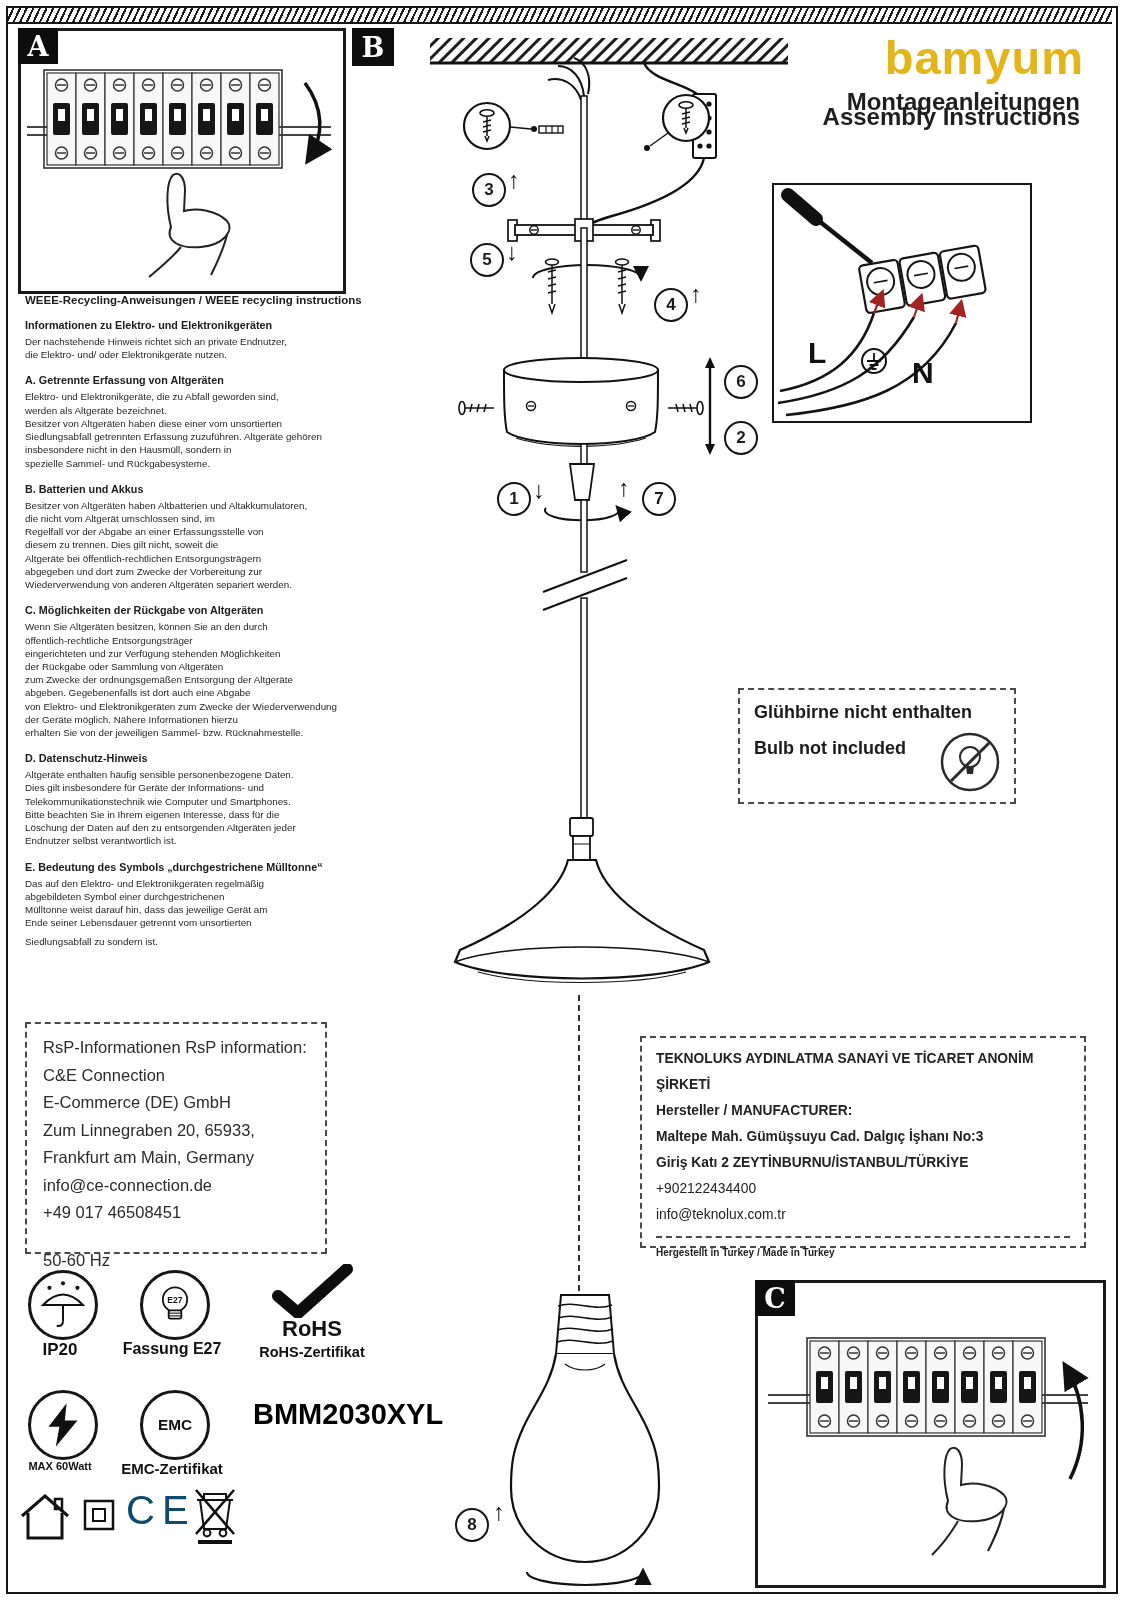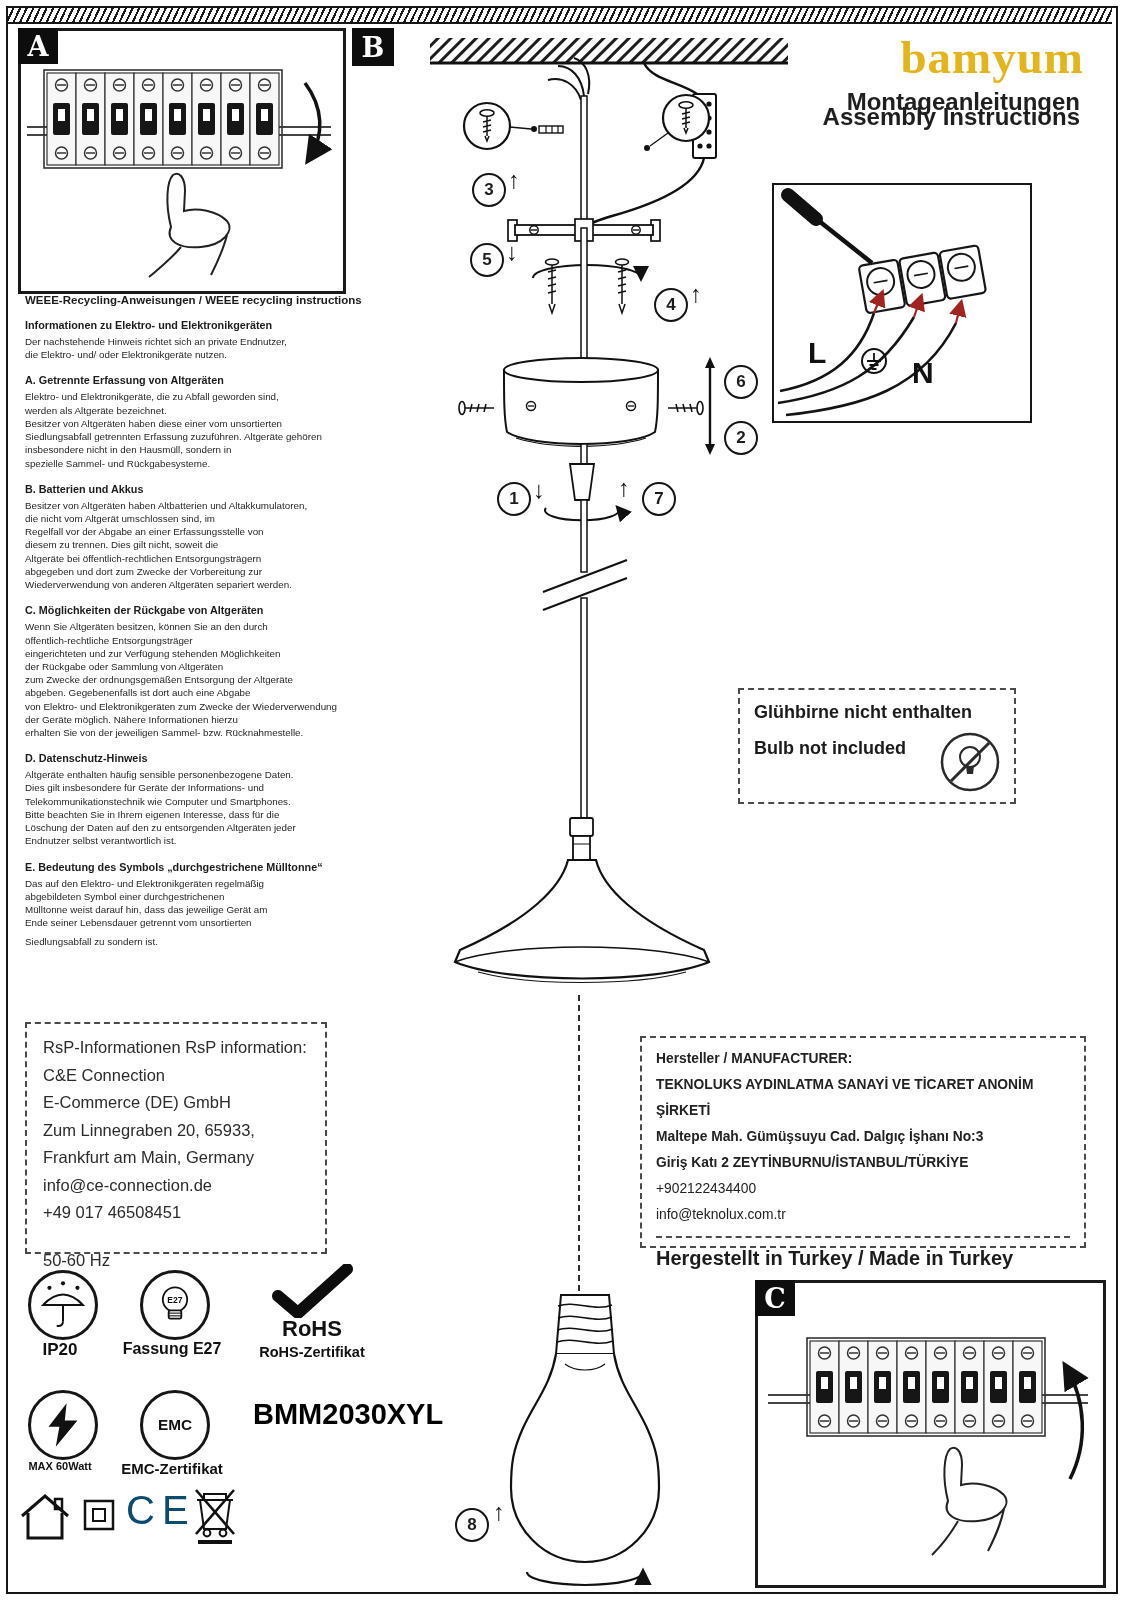--- a/index.html
+++ b/index.html
@@ -20,21 +20,21 @@
   .brand{font-size:47px;font-weight:800;color:#e3b51b;letter-spacing:1px;}
   .subtitle{font-size:24px;font-weight:600;color:#1f1f1f;text-align:right;}
   .weee{left:25px;top:294px;width:392px;}
   .weee .t{font-size:11.5px;font-weight:bold;margin:0 0 8px 0;}
   .weee h4{font-size:10.8px;font-weight:bold;margin:13px 0 4px 0;}
   .weee p{font-size:9.8px;line-height:1.35;margin:0;white-space:pre-line;color:#262626;}
   .bulbnote-l1{font-size:18px;font-weight:600;color:#1b1b1b;}
   .rsp-line{font-size:16.5px;line-height:27.5px;color:#2b2b2b;font-weight:500;}
   .mfr-line{font-size:13.8px;line-height:26px;font-weight:bold;color:#222;}
   .mfr-line.light{font-weight:normal;}
-  .mfr-footer{font-size:20px;font-weight:bold;border-top:2px dashed #4a4a4a;padding-top:9px;}
+  .mfr-footer{font-size:10px;font-weight:bold;border-top:2px dashed #4a4a4a;padding-top:9px;}
   .cert-circle{border:3px solid #161616;border-radius:50%;background:#fff;width:64px;height:64px;
                display:flex;align-items:center;justify-content:center;}
   .cert-label{font-weight:bold;text-align:center;font-size:16px;color:#111;}
   .model{font-size:29px;font-weight:bold;color:#000;}
   .ce{font-size:40px;font-weight:500;letter-spacing:7px;color:#0c4a6e;}
   .dashline{border-left:2.5px dashed #2e2e2e;width:0;}
 </style>
 </head>
 <body>
 
@@ -78,21 +78,21 @@
     </svg>
   </div>
   <div class="abs tab" style="left:18px;top:28px;width:40px;height:36px;">
     <span>A</span>
   </div>
 
   <div class="abs tab" style="left:352px;top:28px;width:42px;height:38px;">
     <span>B</span>
   </div>
 
-  <div class="abs brand" style="right:40px;top:30px;font-family:Liberation Serif, serif;">bamyum</div>
+  <div class="abs brand" style="right:40px;top:30px;">bamyum</div>
   <div class="abs subtitle" style="right:44px;top:88px;">Montageanleitungen</div>
   <div class="abs subtitle" style="right:44px;top:103px;">Assembly Instructions</div>
 
   <div class="abs weee">
     <div class="t">WEEE-Recycling-Anweisungen / WEEE recycling instructions</div>
     <h4>Informationen zu Elektro- und Elektronikgeräten</h4>
     <p>Der nachstehende Hinweis richtet sich an private Endnutzer,
 die Elektro- und/ oder Elektronikgeräte nutzen.</p>
     <h4>A. Getrennte Erfassung von Altgeräten</h4>
     <p>Elektro- und Elektronikgeräte, die zu Abfall geworden sind,
@@ -327,22 +327,22 @@
     <div class="rsp-line">C&amp;E Connection</div>
     <div class="rsp-line">E-Commerce (DE) GmbH</div>
     <div class="rsp-line">Zum Linnegraben 20, 65933,</div>
     <div class="rsp-line">Frankfurt am Main, Germany</div>
     <div class="rsp-line">info@ce-connection.de</div>
     <div class="rsp-line">+49 017 46508451</div>
     <div class="rsp-line" style="margin-top:20px;">50-60 Hz</div>
   </div>
 
   <div class="abs dash" style="left:640px;top:1036px;width:446px;height:212px;padding:8px 14px;box-sizing:border-box;">
+    <div class="mfr-line">TEKNOLUKS AYDINLATMA SANAYİ VE TİCARET ANONİM ŞİRKETİ</div>
     <div class="mfr-line">Hersteller / MANUFACTURER:</div>
-    <div class="mfr-line">TEKNOLUKS AYDINLATMA SANAYİ VE TİCARET ANONİM ŞİRKETİ</div>
     <div class="mfr-line">Maltepe Mah. Gümüşsuyu Cad. Dalgıç İşhanı No:3</div>
     <div class="mfr-line">Giriş Katı 2 ZEYTİNBURNU/İSTANBUL/TÜRKİYE</div>
     <div class="mfr-line light">+902122434400</div>
     <div class="mfr-line light">info@teknolux.com.tr</div>
     <div class="mfr-footer" style="margin-top:8px;">Hergestellt in Turkey / Made in Turkey</div>
   </div>
 
   <div class="abs cert-circle" style="left:28px;top:1270px;">
     <svg width="56" height="56" viewBox="0 0 62 62">
       <circle cx="16" cy="12" r="2.3" fill="#111"></circle>

